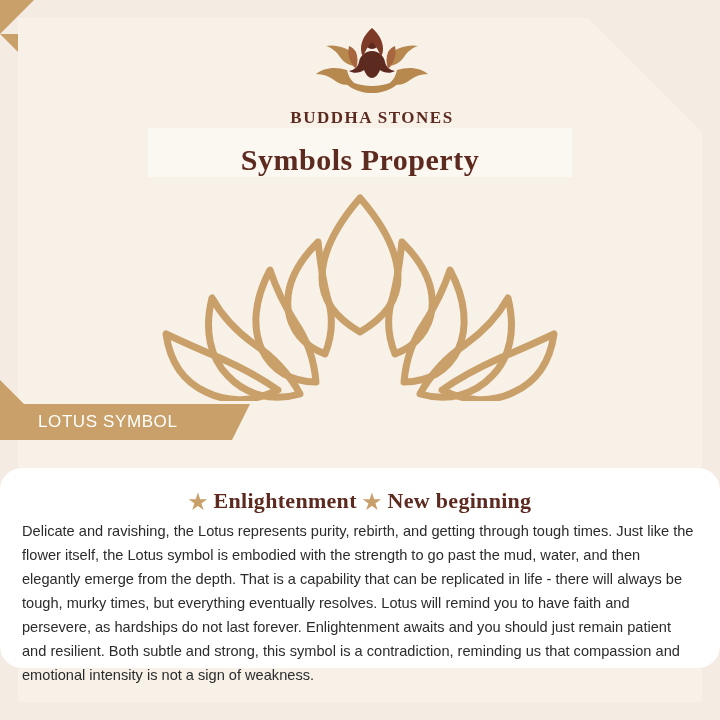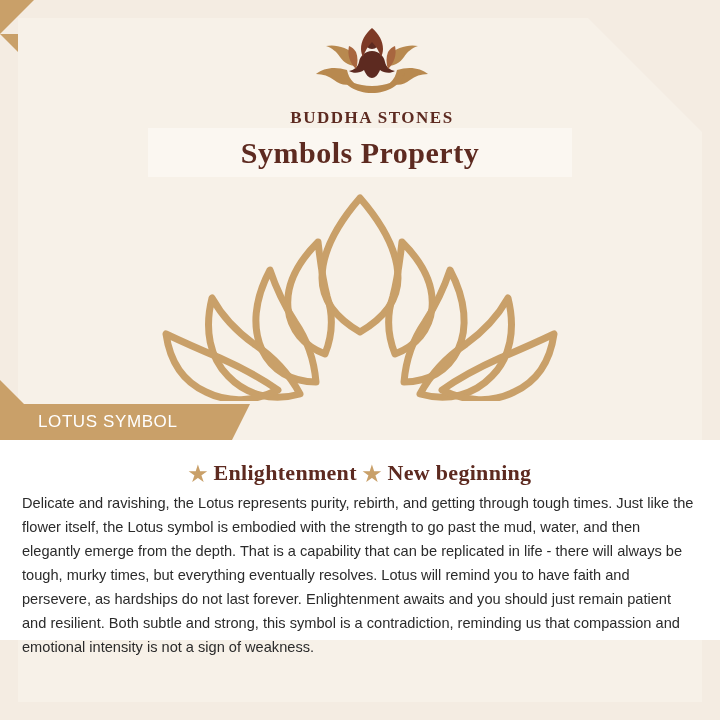--- a/index.html
+++ b/index.html
@@ -85,21 +85,21 @@
 
   
   .title-band {
     position: absolute;
     left: 148px;
     top: 128px;
     width: 424px;
     height: 49px;
     background: #fbf7f1;
     display: flex;
-    align-items: center;
+    align-items: flex-end;
     justify-content: center;
   }
   .title-text {
     font-family: "Liberation Serif", serif;
     font-size: 30px;
     font-weight: bold;
     color: #5d2a20;
     letter-spacing: 0.5px;
   }
 
@@ -137,24 +137,25 @@
     line-height: 36px;
     font-size: 17px;
     letter-spacing: 0.6px;
     color: #ffffff;
   }
 
   
   .body-block {
     position: absolute;
     left: 0;
-    top: 440px;
+    top: 468px;
     width: 720px;
     height: 200px;
     background: #ffffff;
+    border-radius: 22px;
   }
   .subtitle-row {
     margin-top: 20px;
     text-align: center;
     font-family: "Liberation Serif", serif;
     font-size: 22px;
     font-weight: bold;
     color: #5d2a20;
     letter-spacing: 0.3px;
   }

